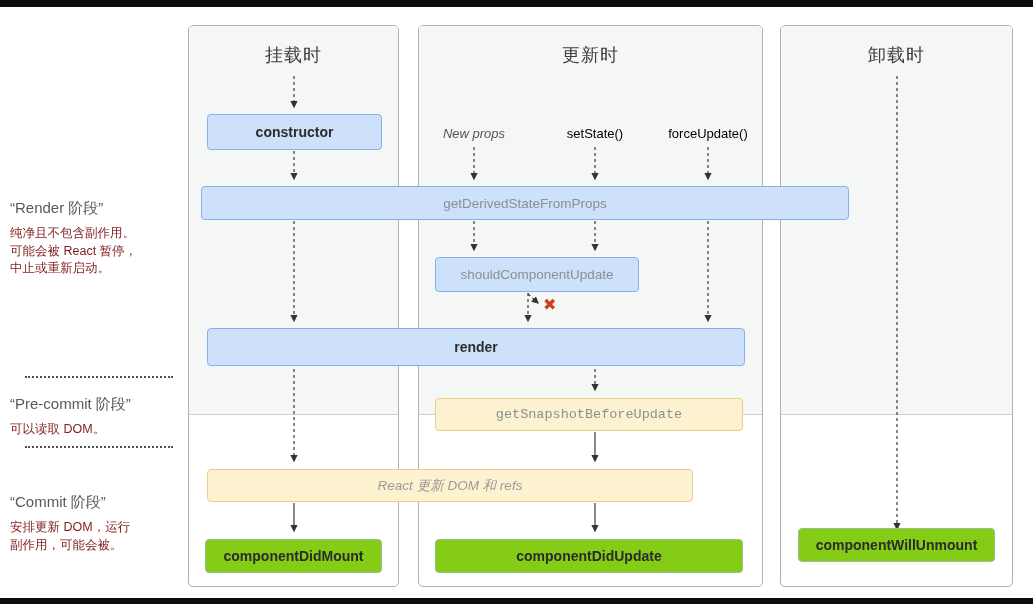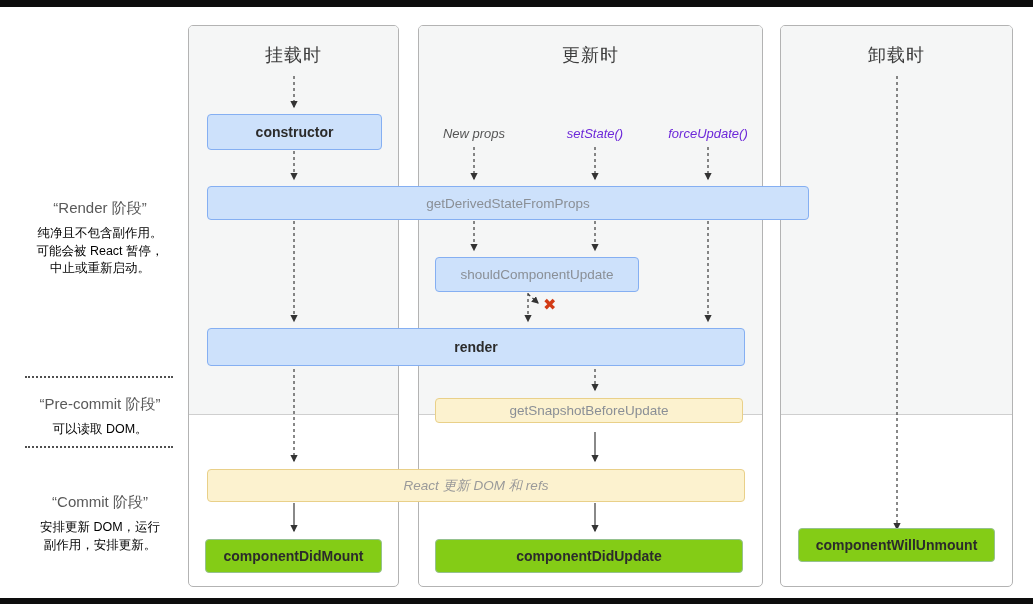--- a/index.html
+++ b/index.html
@@ -25,26 +25,26 @@
     display:flex;align-items:center;justify-content:center;font-size:14px;
   }
   .blue{background:#cde1fb;border:1px solid #85aff2;}
   .yellow{background:#fcf2cf;border:1px solid #e9d089;}
   .green{background:#84cc16;border:1px solid #95c18f;}
   .boldtxt{font-weight:bold;color:#2b2b2b;}
   .graytxt{color:#8a8f96;font-size:13.5px;}
   .italictxt{font-style:italic;color:#9a9a9a;font-size:13.5px;}
   .trigger{
     position:absolute;top:126px;transform:translateX(-50%);
-    font-size:13px;color:#6d28d9;z-index:3;white-space:nowrap;font-style:italic;
+    font-size:13px;color:#000000;z-index:3;white-space:nowrap;
   }
   .trigger.it{font-style:italic;color:#555;}
-  .phase-block{position:absolute;left:10px;width:180px;text-align:center;z-index:2;}
+  .phase-block{position:absolute;left:10px;width:180px;text-align:left;z-index:2;}
   .phase-title{font-size:15px;color:#595959;margin-bottom:7px;}
-  .phase-line{font-size:12.5px;color:#000000;line-height:17.5px;}
+  .phase-line{font-size:12.5px;color:#7f1d1d;line-height:17.5px;}
   .dotted-divider{position:absolute;left:25px;width:148px;height:0;border-top:2px dotted #4f4f4f;z-index:2;}
   #arrows{position:absolute;left:0;top:0;z-index:4;pointer-events:none;}
   #cancel-x{
     position:absolute;left:543px;top:297px;font-size:16px;font-weight:bold;
     color:#d23b16;z-index:6;line-height:1;
   }
 </style>
 </head>
 <body>
 
@@ -79,38 +79,38 @@
   <div class="phase-block" style="top:395px;">
     <div class="phase-title">“Pre-commit 阶段”</div>
     <div class="phase-line">可以读取 DOM。</div>
   </div>
 
   <div class="dotted-divider" style="top:446px;"></div>
 
   <div class="phase-block" style="top:493px;">
     <div class="phase-title">“Commit 阶段”</div>
     <div class="phase-line">安排更新 DOM，运行</div>
-    <div class="phase-line">副作用，安排更新。</div>
+    <div class="phase-line">副作用，可能会被。</div>
   </div>
 
   <div class="trigger it" style="left:474px;">New props</div>
   <div class="trigger" style="left:595px;">setState()</div>
   <div class="trigger" style="left:708px;">forceUpdate()</div>
 
   <div class="mbox blue boldtxt" style="left:207px;top:114px;width:175px;height:36px;">constructor</div>
 
-  <div class="mbox blue graytxt" style="left:207px;top:186px;width:602px;height:34px;">getDerivedStateFromProps</div>
+  <div class="mbox blue graytxt" style="left:201px;top:186px;width:648px;height:34px;">getDerivedStateFromProps</div>
 
   <div class="mbox blue graytxt" style="left:435px;top:257px;width:204px;height:35px;">shouldComponentUpdate</div>
 
   <div class="mbox blue boldtxt" style="left:207px;top:328px;width:538px;height:38px;">render</div>
 
-  <div class="mbox yellow graytxt" style="left:435px;top:398px;width:308px;height:25px;">getSnapshotBeforeUpdate</div>
+  <div class="mbox yellow graytxt" style="left:435px;top:398px;width:308px;height:33px;font-family:Liberation Mono, monospace;">getSnapshotBeforeUpdate</div>
 
-  <div class="mbox yellow italictxt" style="left:207px;top:469px;width:538px;height:33px;">React 更新 DOM 和 refs</div>
+  <div class="mbox yellow italictxt" style="left:207px;top:469px;width:486px;height:33px;">React 更新 DOM 和 refs</div>
 
   <div class="mbox green boldtxt" style="left:205px;top:539px;width:177px;height:34px;">componentDidMount</div>
 
   <div class="mbox green boldtxt" style="left:435px;top:539px;width:308px;height:34px;">componentDidUpdate</div>
 
   <div class="mbox green boldtxt" style="left:798px;top:528px;width:197px;height:34px;">componentWillUnmount</div>
 
   <div id="cancel-x">✖</div>
 
   <svg id="arrows" width="1033" height="606">

